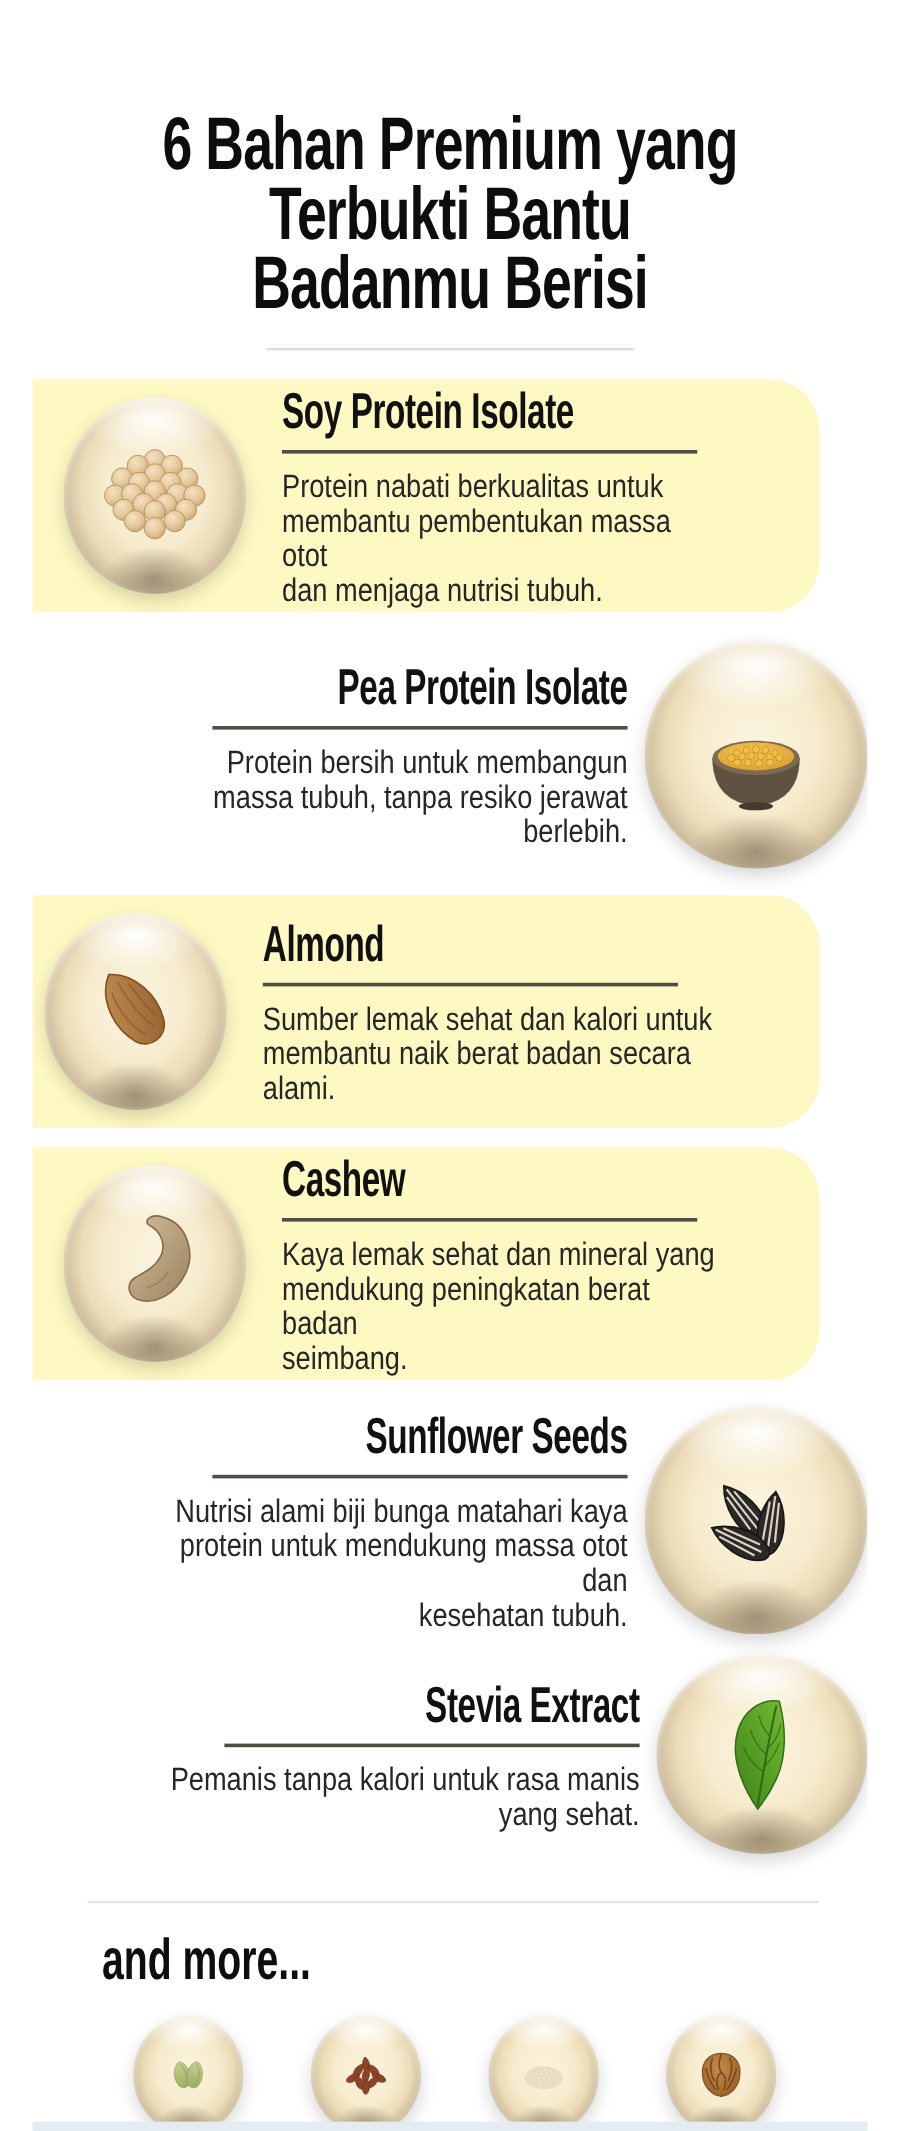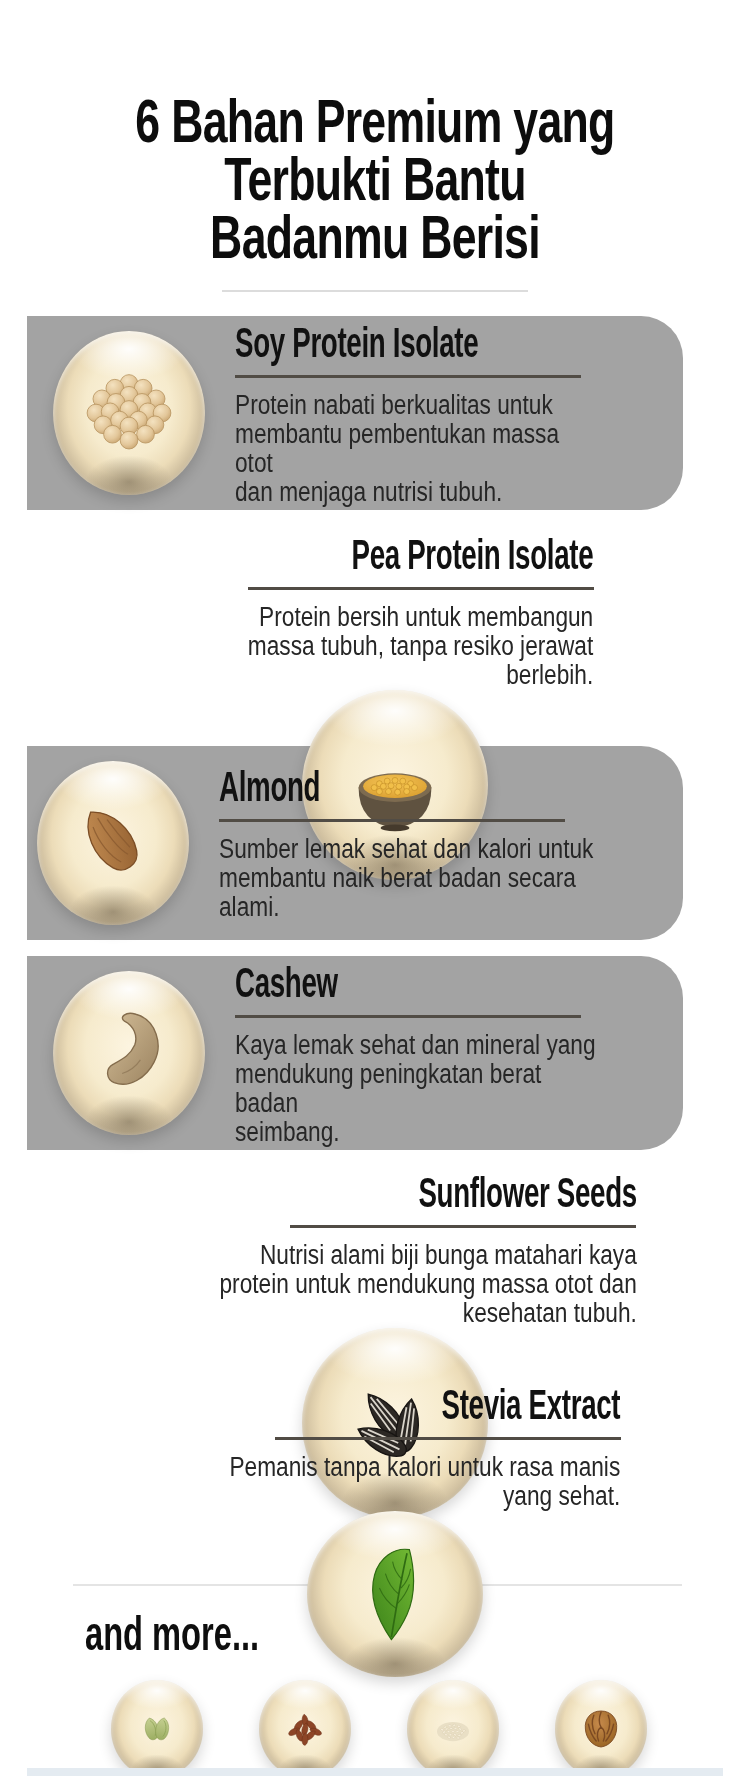--- a/index.html
+++ b/index.html
@@ -29,29 +29,28 @@
     width:306px;height:2px;background:#dcdcdc;
     margin:24px auto 0;
   }
   
   .cards{margin-top:24px;}
   .card{
     display:flex;align-items:center;
     height:194px;
   }
   .card.gray{
-    background:#a3a3a3;
+    background:#fef9c3;
     border-radius:0 42px 42px 0;
     margin-right:40px;
     padding-left:26px;
   }
   .card.plain{
     padding-left:40px;
     padding-right:0;
-    flex-direction:column;
   }
   .card.c2{margin-top:22px;}
   .card.c3{margin-top:20px;padding-left:10px;}
   .card.c4{margin-top:20px;}
   .card.c5{margin-top:16px;}
   .card.c6{margin-top:18px;height:160px;}
   .text-col{flex:1;min-width:0;}
   .card.gray .text-col{margin-left:30px;padding-right:10px;}
   .card.plain .text-col{margin-right:14px;}
   .ing-title{

